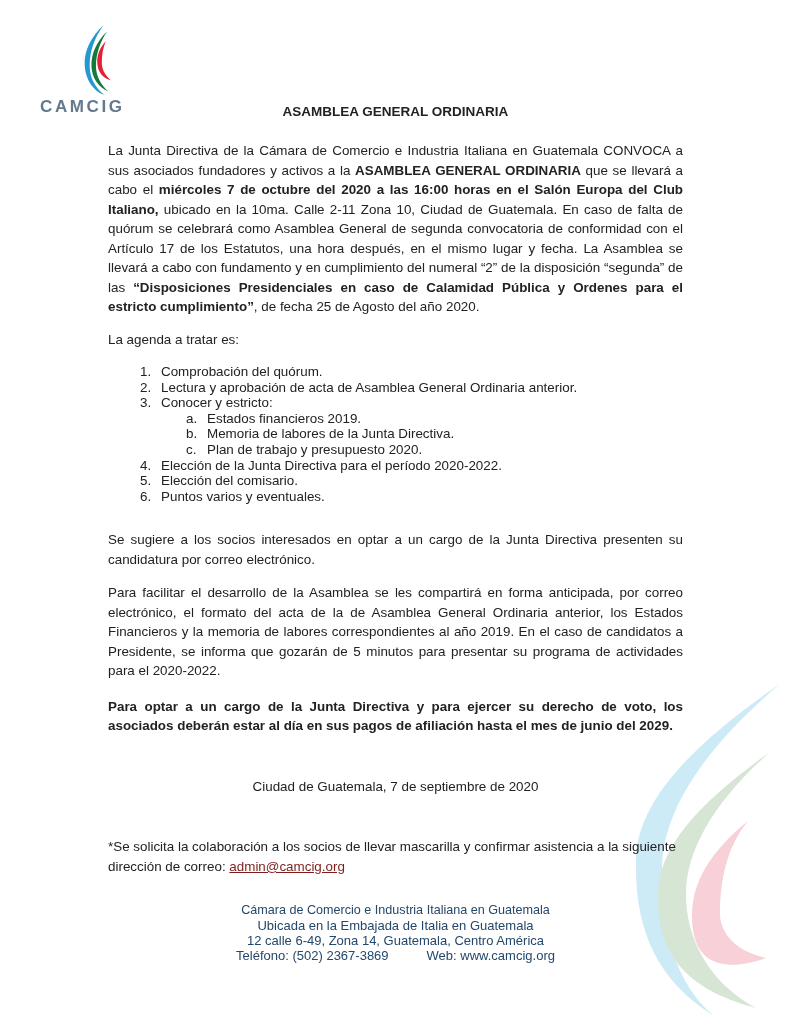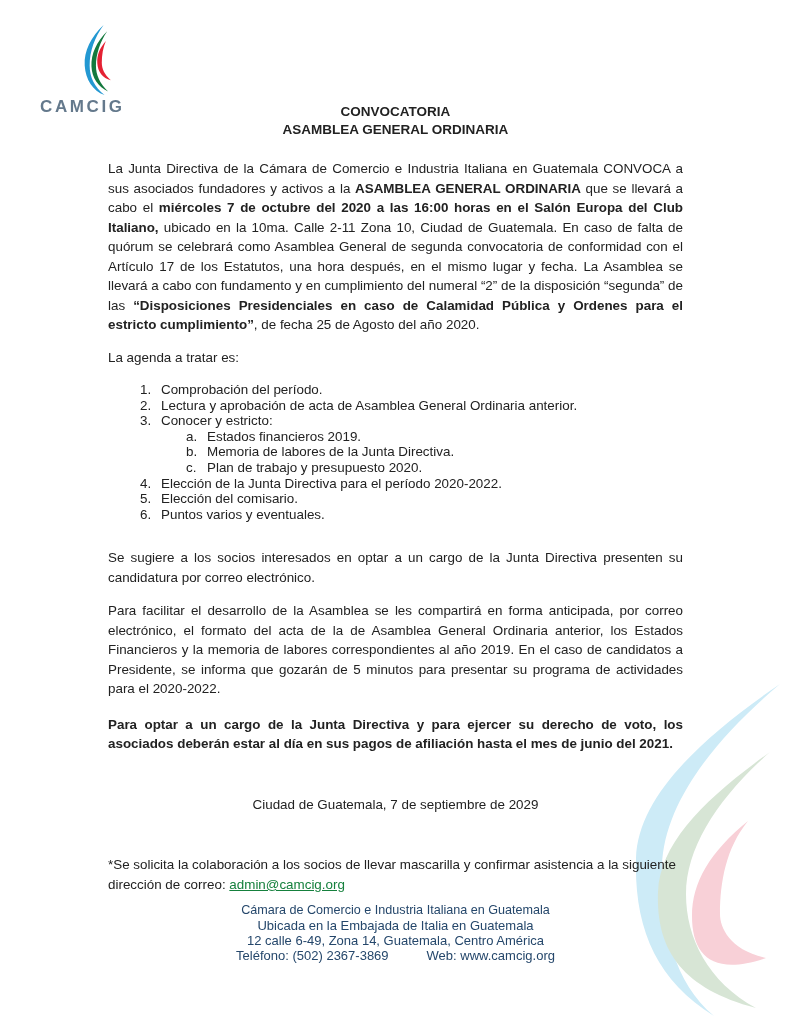--- a/index.html
+++ b/index.html
@@ -32,21 +32,21 @@
   .p-agenda-head{margin-top:13px;text-align:left;}
   .agenda{margin-top:15px;}
   .arow{display:flex;line-height:15.6px;}
   .arow .num{flex:none;margin-left:32px;width:21px;}
   .arow.sub .num{margin-left:78px;width:21px;}
   .p-suggest{margin-top:26px;}
   .p-facilitate{margin-top:14px;}
   .p-voting{margin-top:16px;font-weight:bold;line-height:19.5px;}
   .dateline{margin-top:41px;text-align:center;line-height:19.5px;}
   .note{margin-top:41px;text-align:left;line-height:19.5px;}
-  .note a{color:#15803d;text-decoration:underline;}
+  .note a{color:#7f1d1d;text-decoration:underline;}
   b{font-weight:bold;}
   .footer{
     position:absolute;left:0;top:903px;width:791px;text-align:center;
     color:#25476b;z-index:1;line-height:15px;
   }
   .footer .f1{font-size:12.6px;}
   .footer .f2,.footer .f3,.footer .f4{font-size:13px;}
   .footer .f4 span{display:inline-block;}
   .footer .gap{width:38px;}
 </style>
@@ -64,32 +64,31 @@
     <path d="M58,2 C30,28 14,60 16,92 C18,124 34,148 60,158 C38,140 27,118 27,92 C27,60 38,30 58,2 Z" fill="#2398d2"></path>
     <path d="M66,16 C42,40 30,66 31,94 C32,120 46,140 68,150 C50,133 41,114 41,93 C41,67 50,40 66,16 Z" fill="#13793d"></path>
     <path d="M63,38 C49,54 43,70 44,87 C45,106 56,120 74,125 C60,112 54,100 54,86 C54,69 57,52 63,38 Z" fill="#e42133"></path>
   </svg>
   <div class="wordmark">CAMCIG</div>
 </div>
 
 <div class="content">
 
   <div class="title">
-    <div>CONVOCATORIA</div>
     <div>ASAMBLEA GENERAL ORDINARIA</div>
   </div>
 
   <p class="para p-intro"><span>La Junta Directiva de la Cámara de Comercio e Industria Italiana en Guatemala CONVOCA a sus asociados fundadores y activos a la </span><b>ASAMBLEA GENERAL ORDINARIA</b><span> que se llevará a cabo el </span><b>miércoles 7 de octubre del 2020 a las 16:00 horas en el Salón Europa del Club Italiano,</b><span> ubicado en la 10ma. Calle 2-11 Zona 10, Ciudad de Guatemala. En caso de falta de quórum se celebrará como Asamblea General de segunda convocatoria de conformidad con el Artículo 17 de los Estatutos, una hora después, en el mismo lugar y fecha. La Asamblea se llevará a cabo con fundamento y en cumplimiento del numeral “2” de la disposición “segunda” de las </span><b>“Disposiciones Presidenciales en caso de Calamidad Pública y Ordenes para el estricto cumplimiento”</b><span>, de fecha 25 de Agosto del año 2020.</span></p>
 
   <p class="para p-agenda-head">La agenda a tratar es:</p>
 
   <div class="agenda">
     <div class="arow">
       <span class="num">1.</span>
-      <span>Comprobación del período.</span>
+      <span>Comprobación del quórum.</span>
     </div>
     <div class="arow">
       <span class="num">2.</span>
       <span>Lectura y aprobación de acta de Asamblea General Ordinaria anterior.</span>
     </div>
     <div class="arow">
       <span class="num">3.</span>
       <span>Conocer y estricto:</span>
     </div>
     <div class="arow sub">
@@ -115,23 +114,23 @@
     <div class="arow">
       <span class="num">6.</span>
       <span>Puntos varios y eventuales.</span>
     </div>
   </div>
 
   <p class="para p-suggest">Se sugiere a los socios interesados en optar a un cargo de la Junta Directiva presenten su candidatura por correo electrónico.</p>
 
   <p class="para p-facilitate">Para facilitar el desarrollo de la Asamblea se les compartirá en forma anticipada, por correo electrónico, el formato del acta de la de Asamblea General Ordinaria anterior, los Estados Financieros y la memoria de labores correspondientes al año 2019.  En el caso de candidatos a Presidente, se informa que gozarán de 5 minutos para presentar su programa de actividades para el 2020-2022.</p>
 
-  <p class="para p-voting">Para optar a un cargo de la Junta Directiva y para ejercer su derecho de voto, los asociados deberán estar al día en sus pagos de afiliación hasta el mes de junio del 2021.</p>
+  <p class="para p-voting">Para optar a un cargo de la Junta Directiva y para ejercer su derecho de voto, los asociados deberán estar al día en sus pagos de afiliación hasta el mes de junio del 2029.</p>
 
-  <div class="dateline">Ciudad de Guatemala, 7 de septiembre de 2029</div>
+  <div class="dateline">Ciudad de Guatemala, 7 de septiembre de 2020</div>
 
   <p class="note"><span>*Se solicita la colaboración a los socios de llevar mascarilla y confirmar asistencia a la siguiente dirección de correo: </span><a href="#">admin@camcig.org</a></p>
 
 </div>
 
 <div class="footer">
   <div class="f1">Cámara de Comercio e Industria Italiana en Guatemala</div>
   <div class="f2">Ubicada en la Embajada de Italia en Guatemala</div>
   <div class="f3">12 calle 6-49, Zona 14, Guatemala, Centro América</div>
   <div class="f4"><span>Teléfono: (502) 2367-3869</span><span class="gap"></span><span>Web: www.camcig.org</span></div>

